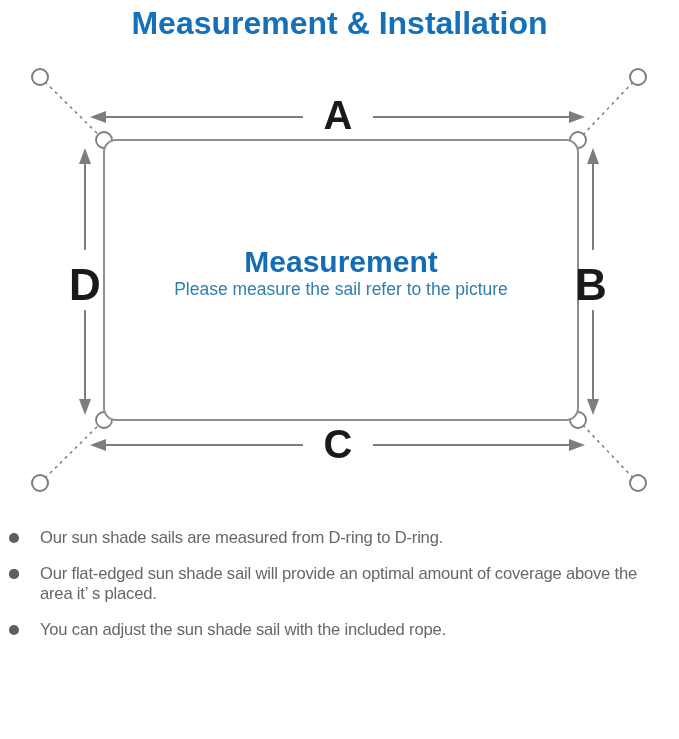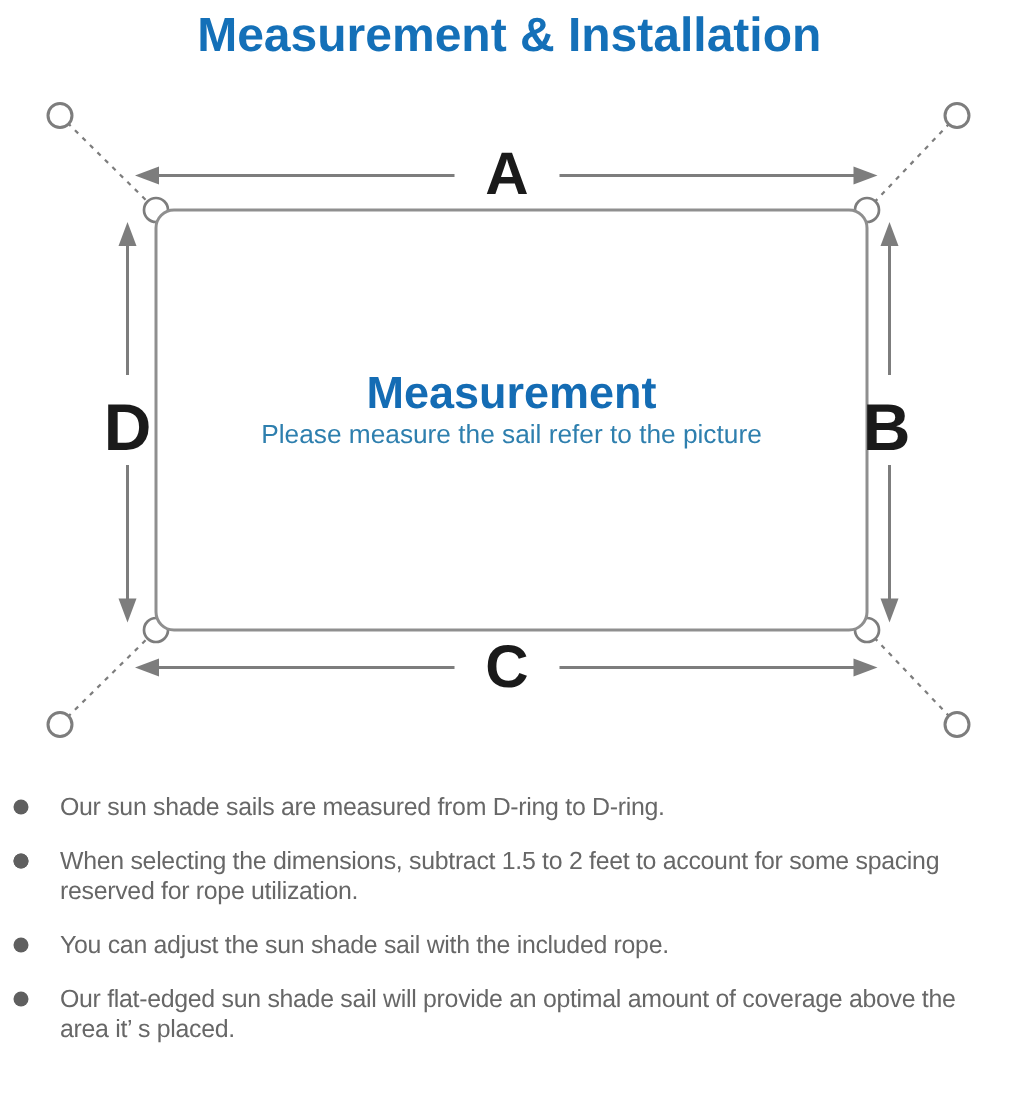--- a/index.html
+++ b/index.html
@@ -115,25 +115,21 @@
   <ul class="notes">
     <li>
       <span class="dot"></span>
       <span>Our sun shade sails are measured from D-ring to D-ring.</span>
     </li>
     <li>
       <span class="dot"></span>
     </li>
     <li>
       <span class="dot"></span>
-      <span>When selecting the dimensions, subtract 1.5 to 2 feet to account for some spacing reserved for rope utilization.</span>
+      <span>Our flat-edged sun shade sail will provide an optimal amount of coverage above the area it’ s placed.</span>
     </li>
     <li>
       <span class="dot"></span>
       <span>You can adjust the sun shade sail with the included rope.</span>
-    </li>
-    <li>
-      <span class="dot"></span>
-      <span>Our flat-edged sun shade sail will provide an optimal amount of coverage above the area it’ s placed.</span>
     </li>
   </ul>
 
 </div>
 
 </body></html>

